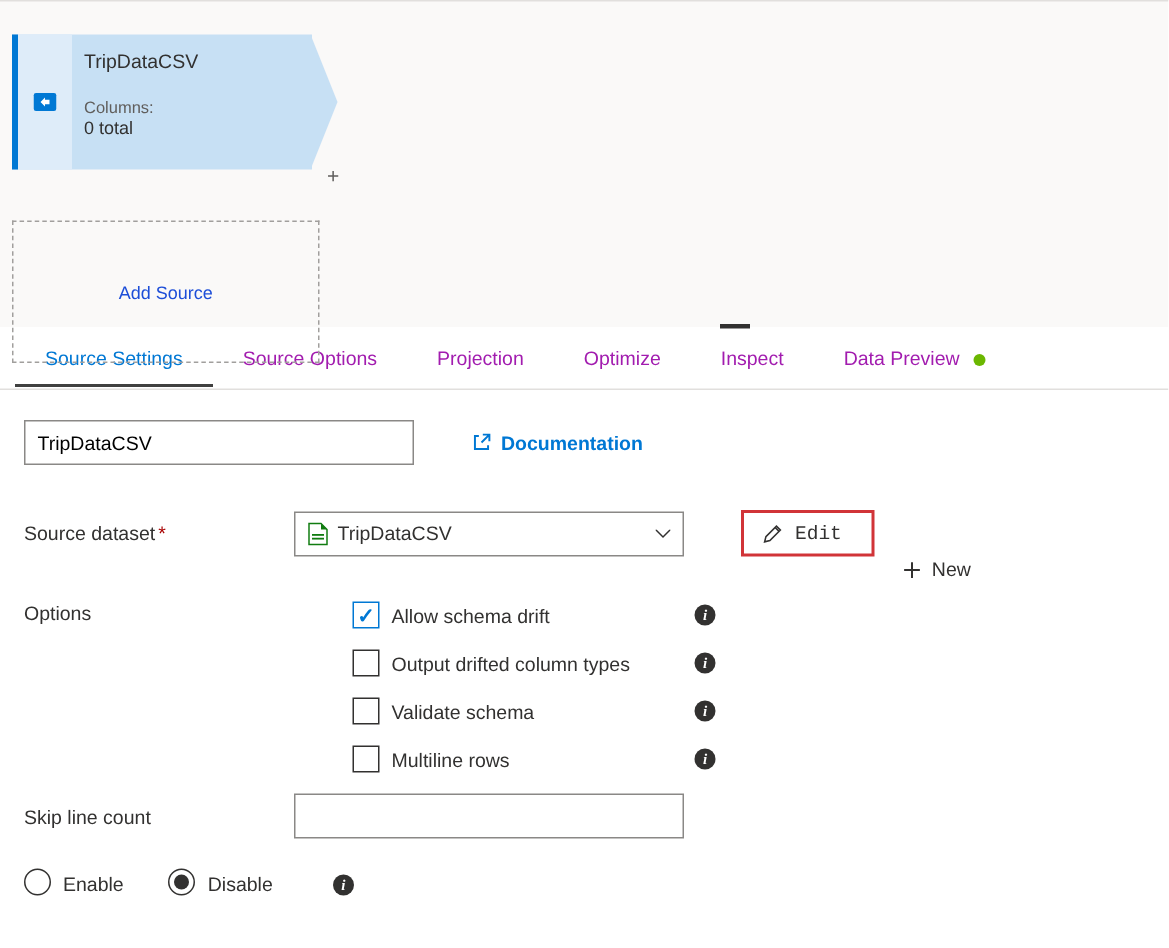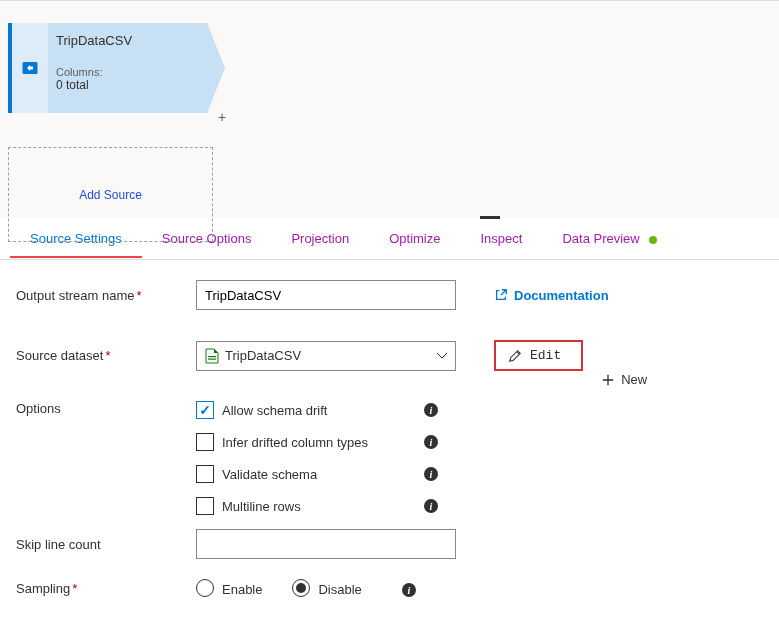--- a/index.html
+++ b/index.html
@@ -15,21 +15,21 @@
 .node-sub { font-size: 11px; color: #605e5c; margin-top: 18px; }
 .node-count { font-size: 12px; color: #323130; }
 .node-arrow { position: absolute; left: 207px; top: 22px; width: 0; height: 0; border-top: 45px solid transparent; border-bottom: 45px solid transparent; border-left: 18px solid #c7e0f4; }
 .node-plus { position: absolute; left: 218px; top: 108px; color: #605e5c; font-size: 14px; cursor: pointer; }
 
 .add-source-box { position: absolute; left: 8px; top: 146px; width: 205px; height: 95px; border: 1px dashed #a19f9d; display: flex; align-items: center; justify-content: center; color: #1d4ed8; font-size: 12px; cursor: pointer; background: transparent; }
 
 .tab-bar { display: flex; align-items: center; border-bottom: 1px solid #e1dfdd; padding: 0 10px; background: #fff; height: 42px; }
 .tab-indicator { position: absolute; left: 480px; top: 216px; width: 20px; height: 3px; background: #323130; }
 .tab { padding: 12px 20px 10px 20px; font-size: 13px; color: #a21caf; cursor: pointer; border-bottom: 2px solid transparent; }
-.tab.active { color: #0078d4; border-bottom: 2px solid #ef4444; }
+.tab.active { color: #0078d4; border-bottom: 2px solid #404040; }
 .tab-dot { display: inline-block; width: 8px; height: 8px; border-radius: 50%; background: #6bb700; margin-left: 6px; vertical-align: middle; }
 
 .form-area { padding: 20px 16px; }
 .form-row { display: flex; align-items: center; margin-bottom: 14px; min-height: 30px; }
 .form-label { width: 180px; font-size: 13px; color: #323130; }
 .req { color: #a80000; margin-left: 2px; }
 .text-input { width: 260px; height: 30px; border: 1px solid #8a8886; padding: 0 8px; font-size: 13px; outline: none; }
 
 .dropdown { width: 260px; height: 30px; border: 1px solid #8a8886; display: flex; align-items: center; padding: 0 8px; cursor: pointer; position: relative; }
 .dropdown .file-icon { width: 14px; height: 16px; margin-right: 6px; }
@@ -39,21 +39,21 @@
 .doc-link { display: flex; align-items: center; gap: 6px; color: #0078d4; cursor: pointer; font-weight: 600; }
 .edit-btn { display: flex; align-items: center; gap: 8px; border: 2px solid #d13438; padding: 6px 20px 6px 12px; cursor: pointer; font-family: Liberation Mono, monospace; }
 .new-btn { display: flex; align-items: center; gap: 6px; cursor: pointer; margin-top: 48px; }
 
 .options-col { display: flex; flex-direction: column; gap: 14px; }
 .checkbox-row { display: flex; align-items: center; gap: 8px; }
 .checkbox { width: 18px; height: 18px; border: 1px solid #323130; display: inline-flex; align-items: center; justify-content: center; cursor: pointer; }
 .checkbox.checked { background: #fff; border-color: #0078d4; }
 .checkbox.checked::after { content: "✓"; color: #0078d4; font-size: 14px; font-weight: bold; }
 .info-icon { width: 14px; height: 14px; border-radius: 50%; background: #323130; color: #fff; font-size: 10px; display: inline-flex; align-items: center; justify-content: center; font-weight: bold; font-style: italic; font-family: Georgia, serif; margin-left: auto; }
-.cb-wrap { width: 220px; display: flex; align-items: center; gap: 8px; }
+.cb-wrap { width: 220px; display: flex; align-items: center; gap: 8px; margin-left: 39px; }
 
 .radio { width: 18px; height: 18px; border: 1px solid #323130; border-radius: 50%; display: inline-flex; align-items: center; justify-content: center; cursor: pointer; }
 .radio.checked::after { content: ""; width: 10px; height: 10px; background: #323130; border-radius: 50%; }
 .radio-row { display: flex; align-items: flex-end; gap: 8px; }
 
 svg { display: block; }
 </style>
 </head>
 <body>
 
@@ -89,23 +89,20 @@
   <div class="tab">Inspect</div>
   <div class="tab">
     <span>Data Preview</span>
     <span class="tab-dot"></span>
   </div>
 </div>
 
 <div class="form-area">
 
   <div class="form-row">
-    <div class="form-label">
-      <span>Output stream name</span><span class="req">*</span>
-    </div>
     <input class="text-input" type="text" value="TripDataCSV" style="">
     <div class="side-actions">
       <div class="doc-link">
         <svg width="14" height="14" viewBox="0 0 16 16">
             <path fill="none" stroke="#0078d4" stroke-width="1.5" d="M6 3H3v10h10v-3M8 8l6-6M9 2h5v5"></path>
           </svg>
         <span>Documentation</span>
       </div>
     </div>
   </div>
@@ -148,21 +145,21 @@
       <div class="checkbox-row">
         <div class="cb-wrap">
           <span class="checkbox checked"></span>
           <span>Allow schema drift</span>
         </div>
         <span class="info-icon">i</span>
       </div>
       <div class="checkbox-row">
         <div class="cb-wrap">
           <span class="checkbox"></span>
-          <span>Infer drifted column types</span>
+          <span>Output drifted column types</span>
         </div>
         <span class="info-icon">i</span>
       </div>
       <div class="checkbox-row">
         <div class="cb-wrap">
           <span class="checkbox"></span>
           <span>Validate schema</span>
         </div>
         <span class="info-icon">i</span>
       </div>
@@ -175,23 +172,20 @@
       </div>
     </div>
   </div>
 
   <div class="form-row">
     <div class="form-label">Skip line count</div>
     <input class="text-input" type="text" style="">
   </div>
 
   <div class="form-row">
-    <div class="form-label">
-      <span>Sampling</span><span class="req">*</span>
-    </div>
     <div class="radio-row">
       <span class="radio"></span>
       <span>Enable</span>
       <span style="width:14px;"></span>
       <span class="radio checked"></span>
       <span>Disable</span>
       <span style="width:24px;"></span>
       <span class="info-icon">i</span>
     </div>
   </div>

